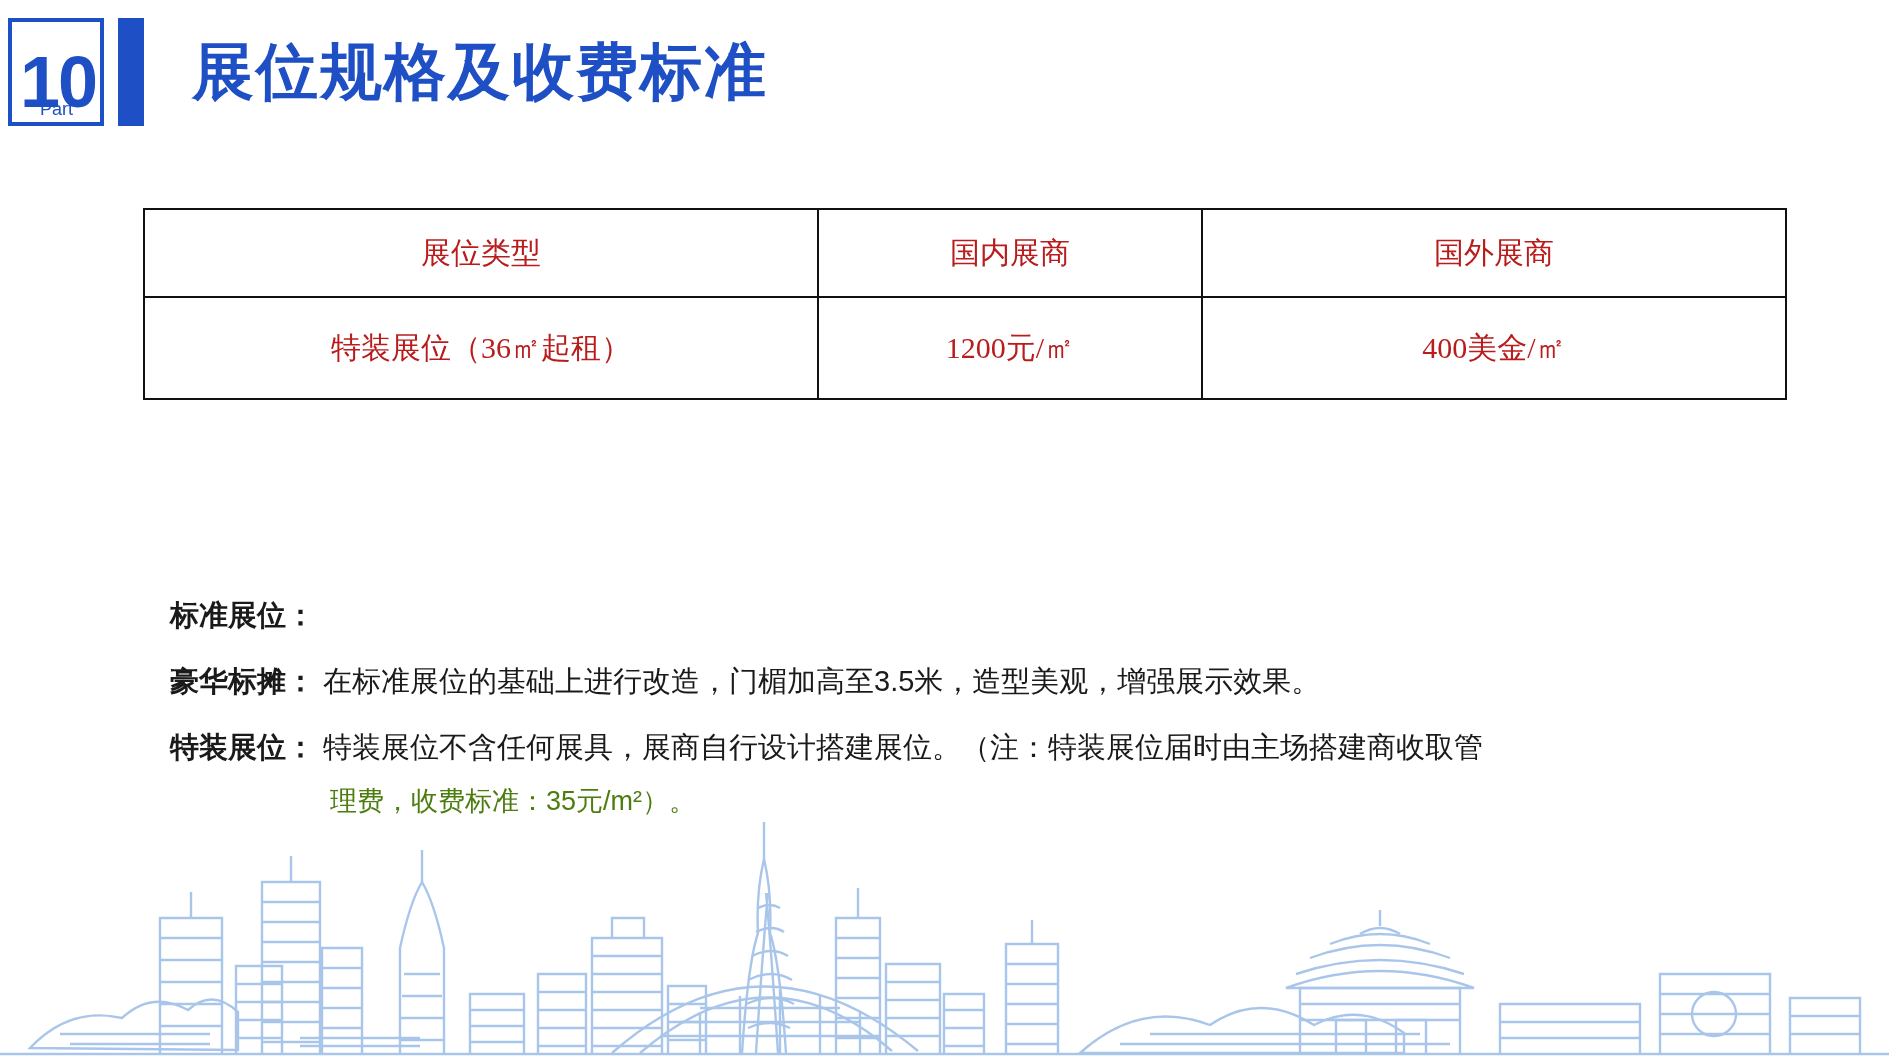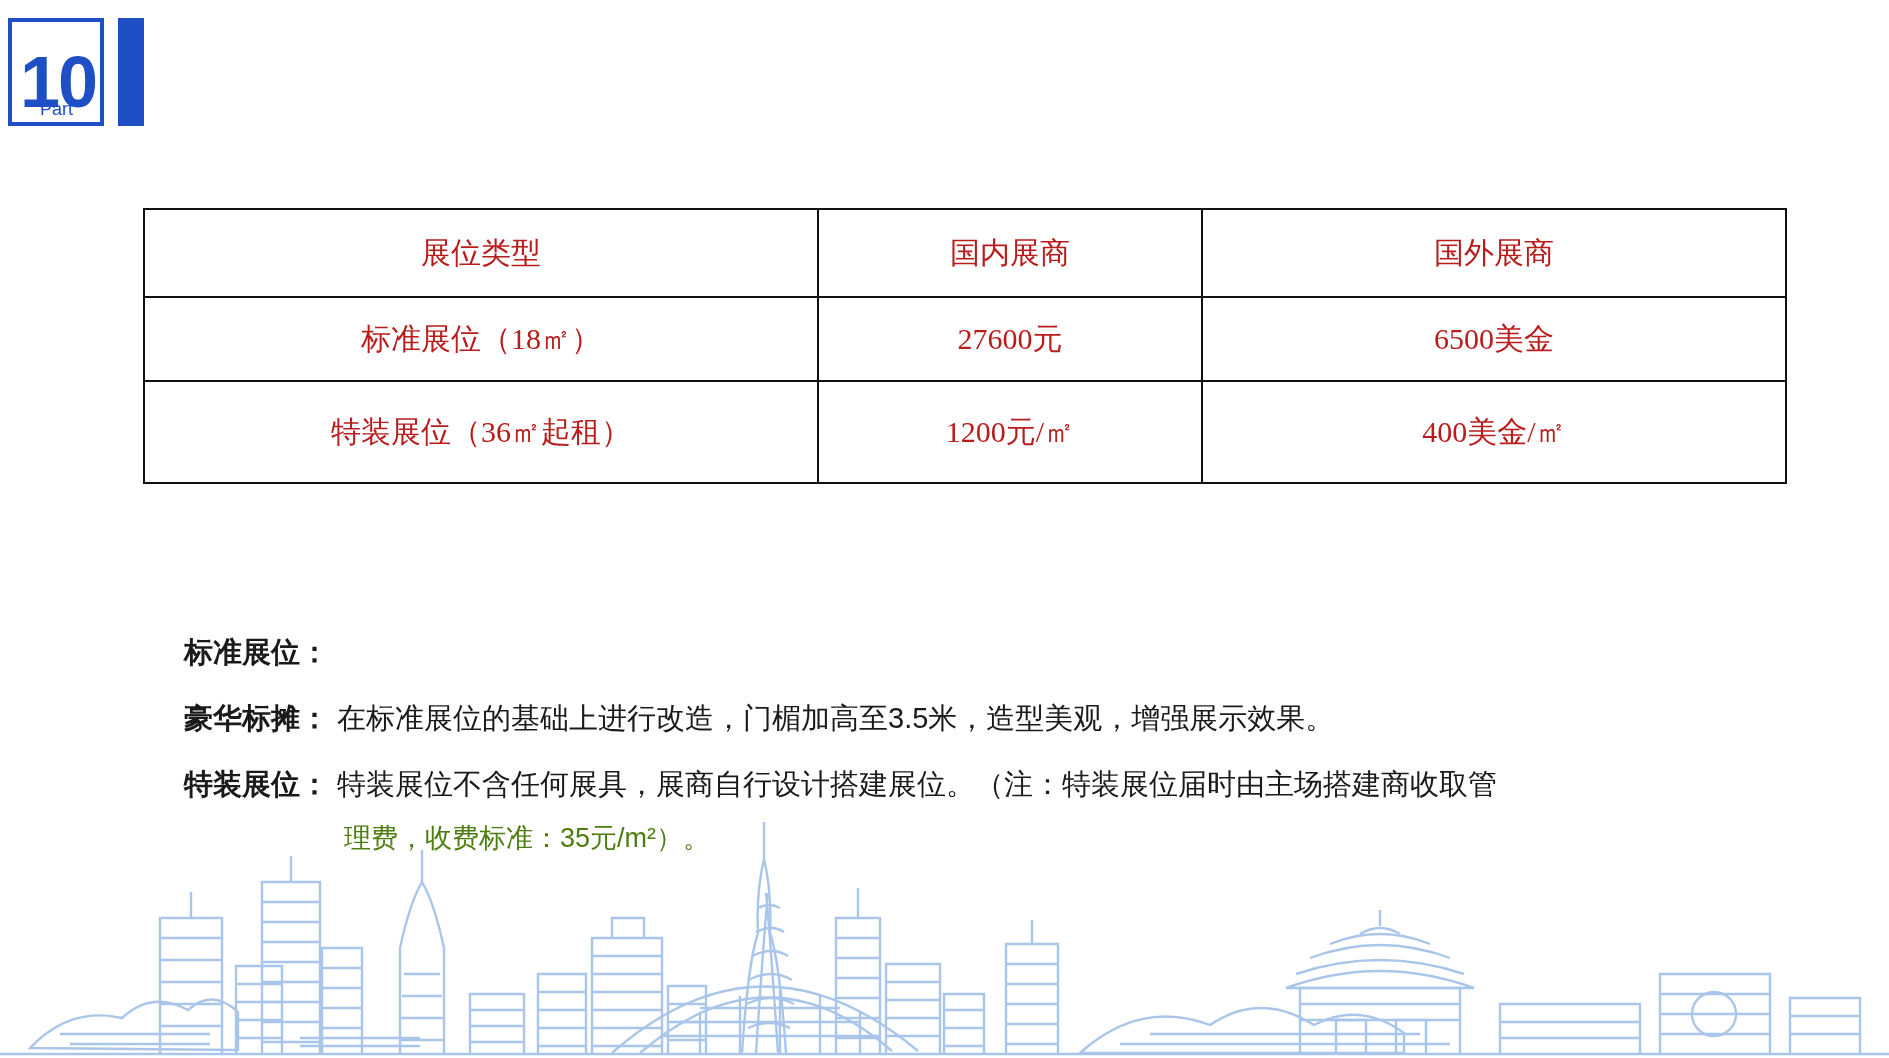--- a/index.html
+++ b/index.html
@@ -93,23 +93,22 @@
   }
   .col-type   { width: 670px; }
   .col-dom    { width: 380px; }
   .col-intl   { width: 580px; }
   .cell-strong { font-weight: bold; }
 
   
   .notes {
     position: absolute;
     top: 595px;
-    left: 154px;
+    left: 140px;
     width: 1660px;
-    margin-top: 37px;
   }
   .note-row {
     display: flex;
     align-items: flex-start;
     margin-bottom: 26px;
     font-size: 29px;
     color: #1a1a1a;
     line-height: 40px;
   }
   .note-label {
@@ -144,37 +143,33 @@
 </style>
 </head>
 <body>
 
 <div class="header">
   <div class="part-badge">
     <span class="num">10</span>
     <span class="part-label">Part</span>
   </div>
   <div class="badge-bar"></div>
+  <div class="title">展位规格及收费标准</div>
 </div>
 
 <table class="price-table">
   <thead>
     <tr>
       <th class="col-type">展位类型</th>
       <th class="col-dom">国内展商</th>
       <th class="col-intl">国外展商</th>
     </tr>
   </thead>
   <tbody>
     <tr>
-      <td class="cell-strong">标准展位（18㎡）</td>
-      <td>27600元</td>
-      <td>6500美金</td>
-    </tr>
-    <tr>
       <td class="cell-strong">特装展位（36㎡起租）</td>
       <td>1200元/㎡</td>
       <td>400美金/㎡</td>
     </tr>
   </tbody>
 </table>
 
 <div class="notes">
 
   <div class="note-row">

